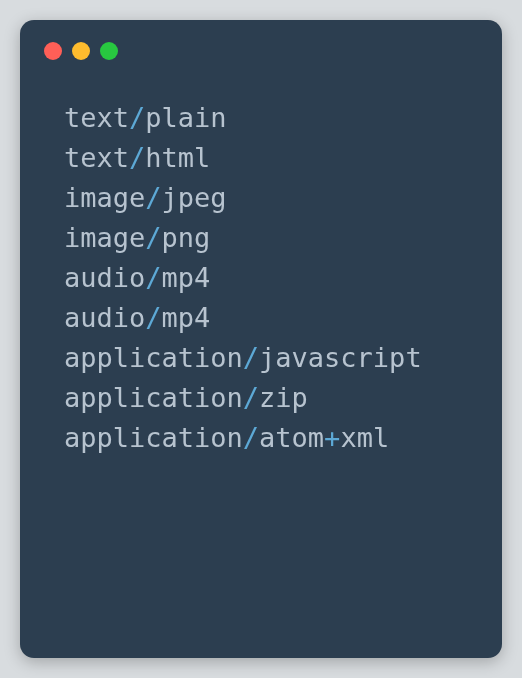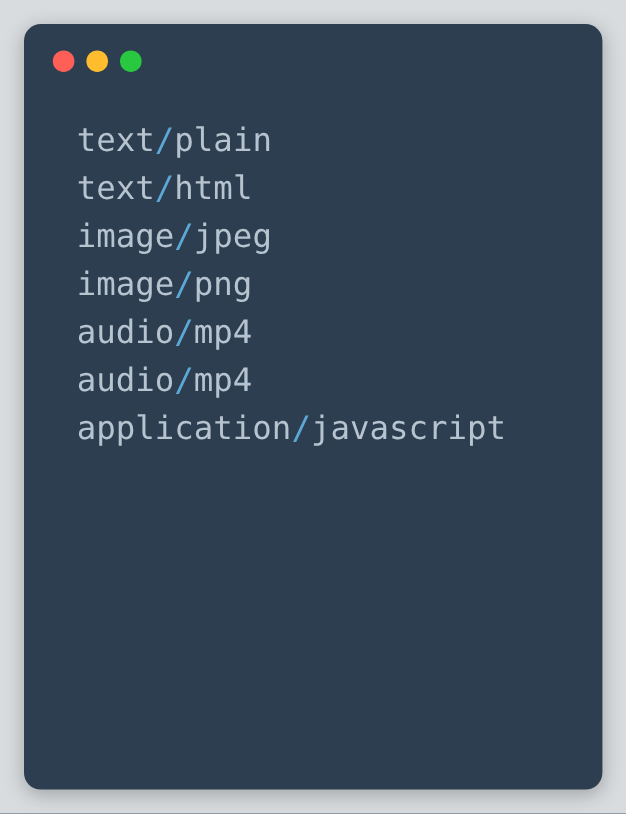--- a/index.html
+++ b/index.html
@@ -60,14 +60,16 @@
     <div class="traffic-light tl-max"></div>
   </div>
   <div class="content" id="content">
       <div class="line"><span>text</span><span class="sep">/</span><span>plain</span></div>
       <div class="line"><span>text</span><span class="sep">/</span><span>html</span></div>
       <div class="line"><span>image</span><span class="sep">/</span><span>jpeg</span></div>
       <div class="line"><span>image</span><span class="sep">/</span><span>png</span></div>
       <div class="line"><span>audio</span><span class="sep">/</span><span>mp4</span></div>
       <div class="line"><span>audio</span><span class="sep">/</span><span>mp4</span></div>
       <div class="line"><span>application</span><span class="sep">/</span><span>javascript</span></div>
+      <div class="line"><span>application</span><span class="sep">/</span><span>zip</span></div>
+      <div class="line"><span>application</span><span class="sep">/</span><span>atom</span><span class="plus">+</span><span>xml</span></div>
     </div>
 </div>
 
 </body></html>

